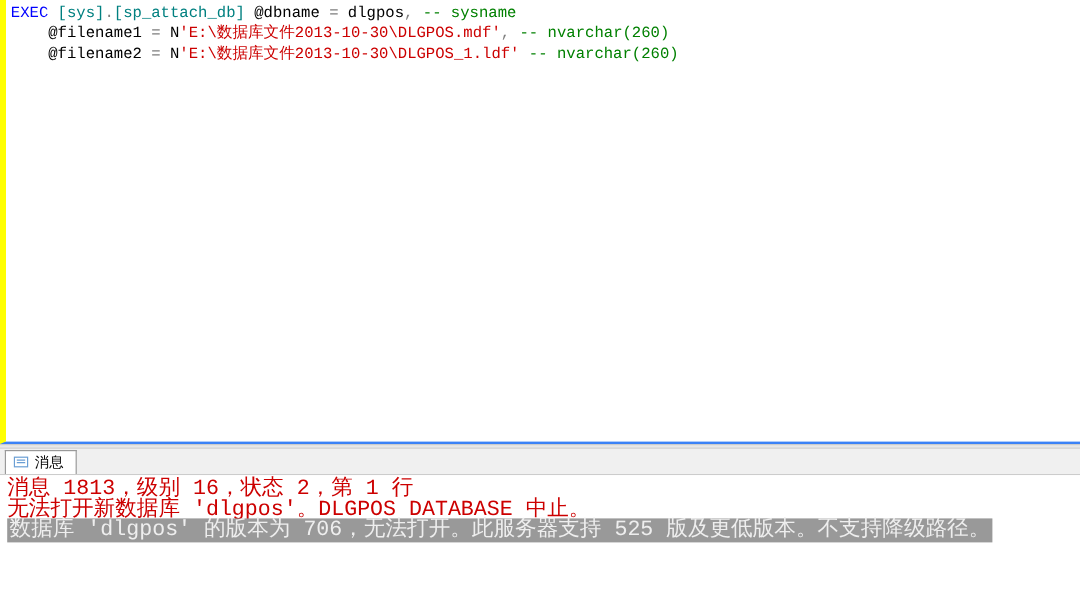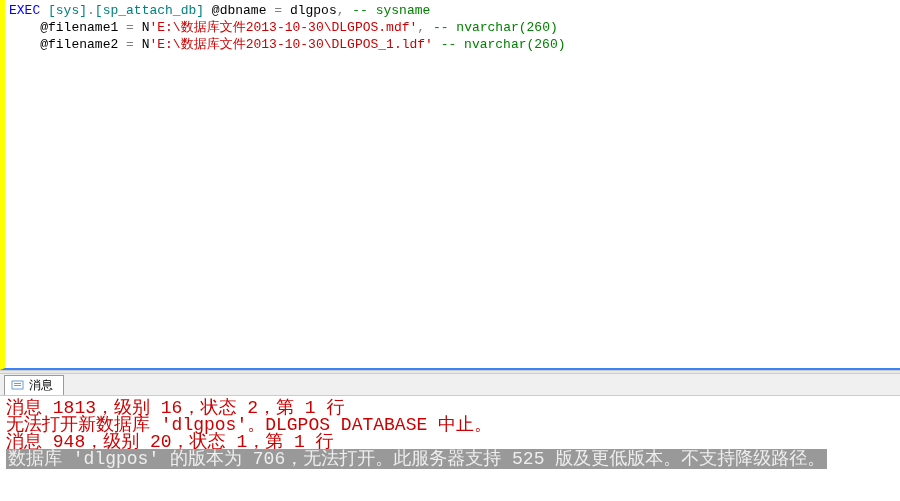--- a/index.html
+++ b/index.html
@@ -97,15 +97,14 @@
         <line x1="3" y1="5.5" x2="10" y2="5.5" stroke="#6a9ed4" stroke-width="1"></line>
       </svg>
     </span>
     <span>消息</span>
   </div>
 </div>
 
 <div class="messages-pane">
   <div class="msg-line msg-red">消息 1813，级别 16，状态 2，第 1 行</div>
   <div class="msg-line msg-red">无法打开新数据库 'dlgpos'。DLGPOS DATABASE 中止。</div>
-  <div class="msg-line msg-red">消息 948，级别 20，状态 1，第 1 行</div>
   <div class="msg-line"><span class="msg-highlight">数据库 'dlgpos' 的版本为 706，无法打开。此服务器支持 525 版及更低版本。不支持降级路径。</span></div>
 </div>
 
 </body></html>

